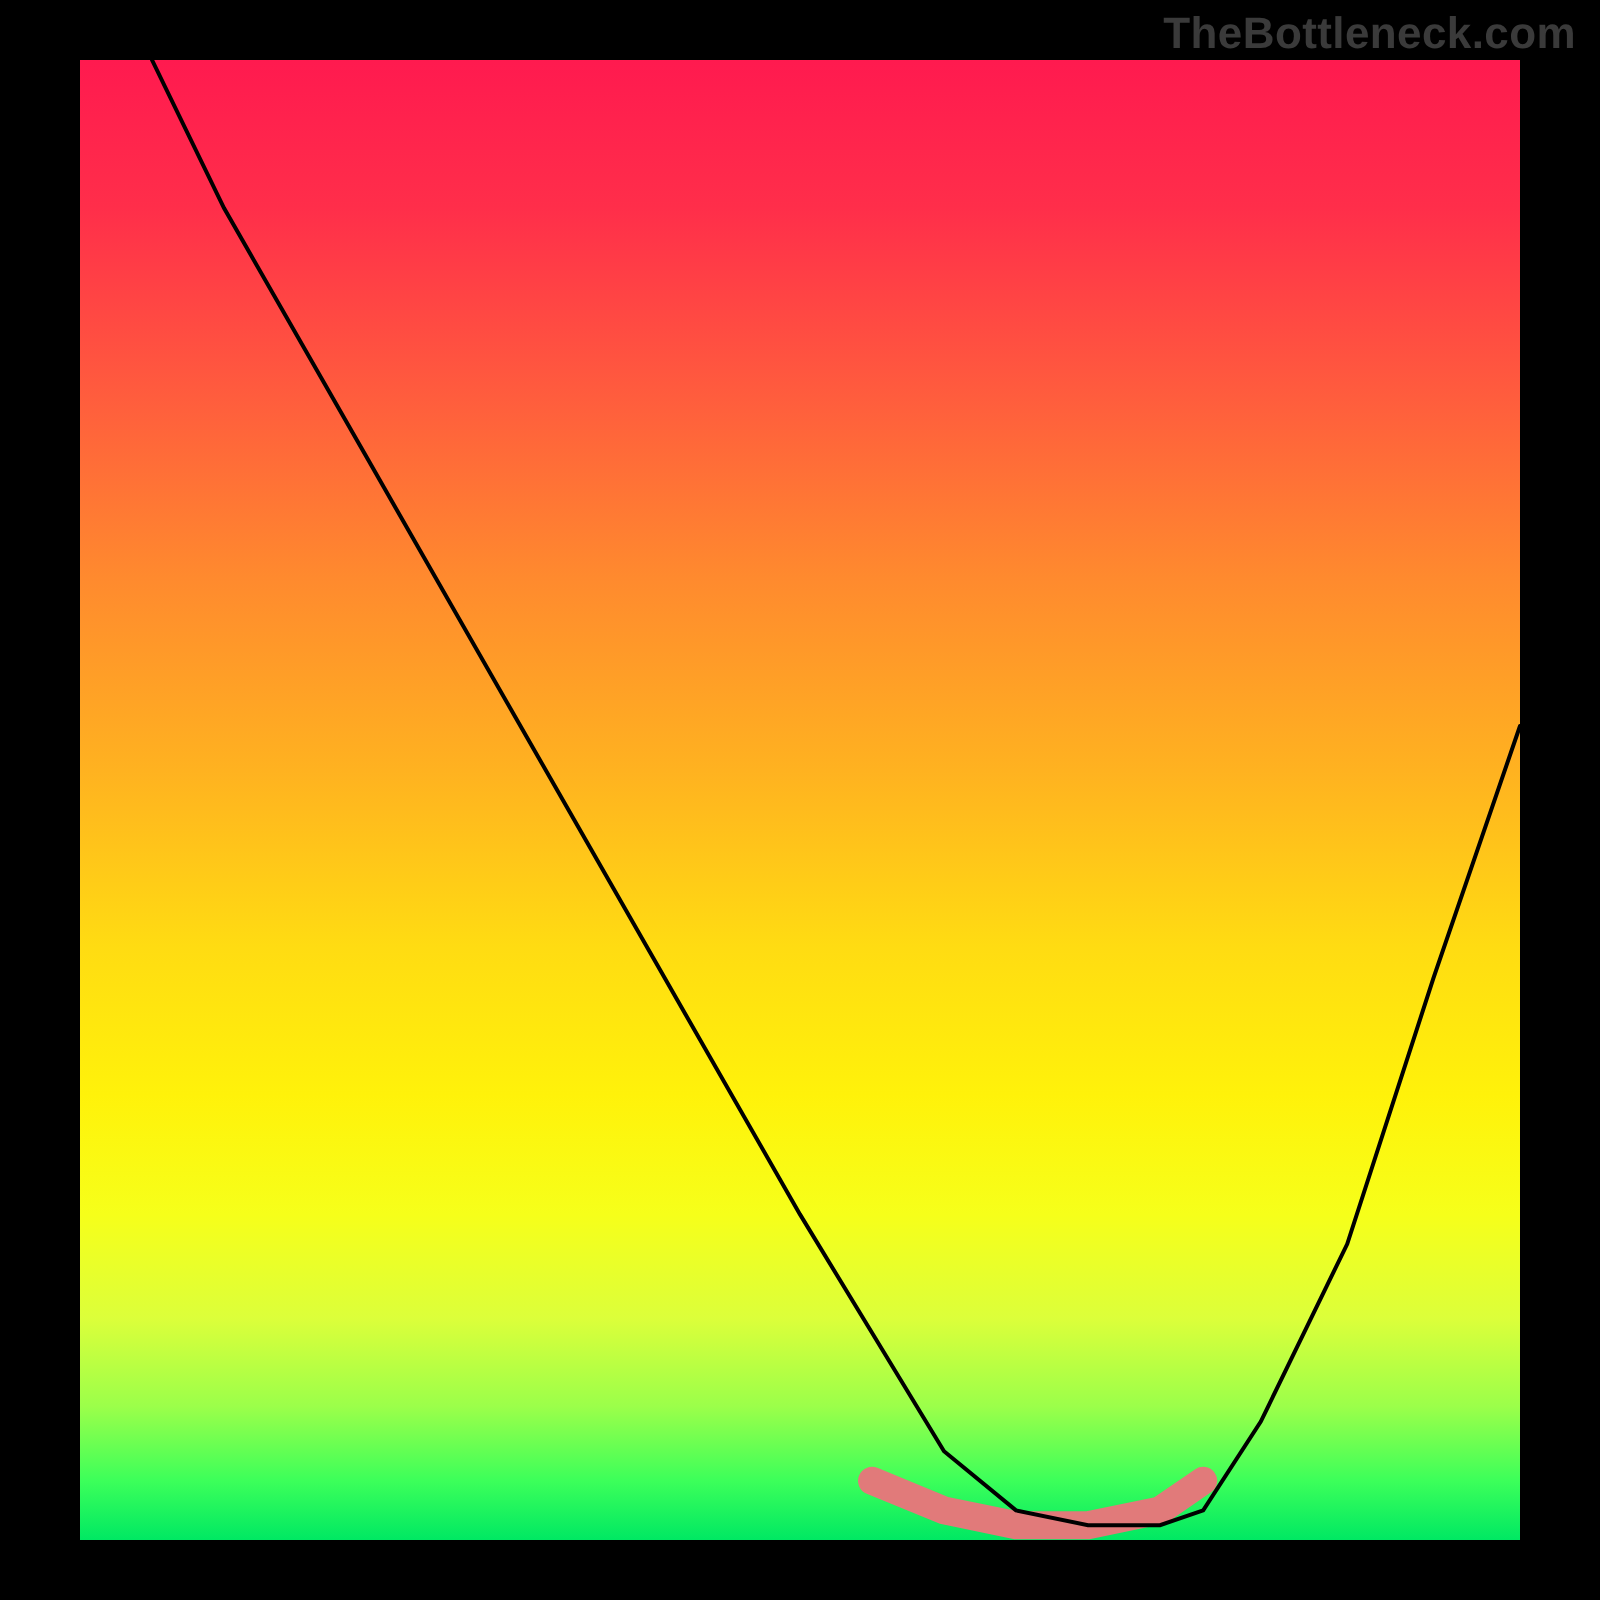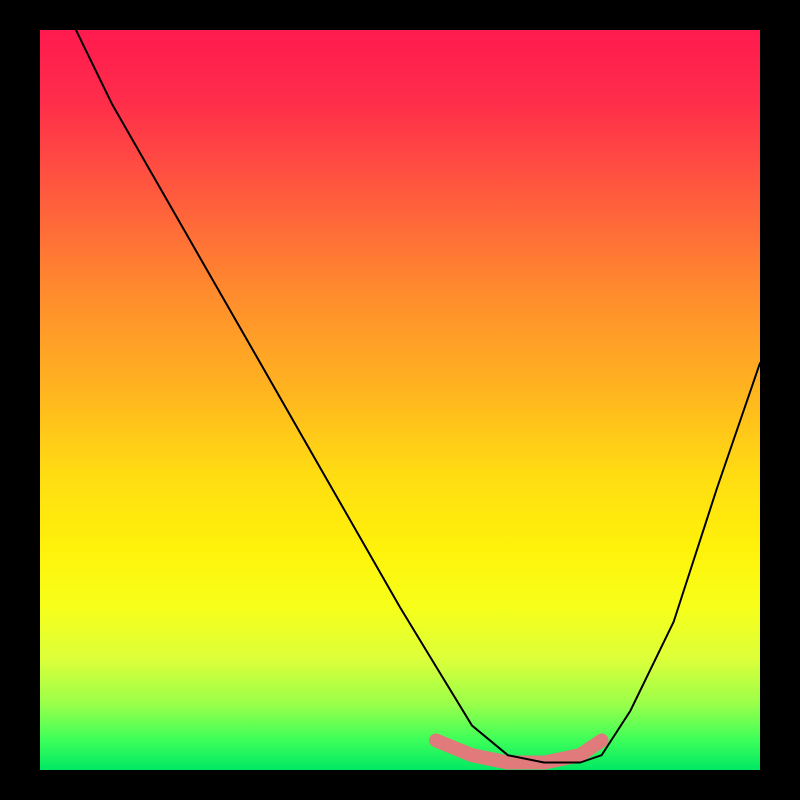--- a/index.html
+++ b/index.html
@@ -71,20 +71,21 @@
     stroke: #e17a7a;
     stroke-width: 14;
     stroke-linecap: round;
     stroke-linejoin: round;
   }
 </style>
 </head>
 <body>
 
 <div class="frame">
+  <div class="watermark">TheBottleneck.com</div>
 
   <div class="plot">
     <div class="gradient"></div>
     <svg class="curve" viewBox="0 0 720 740" preserveAspectRatio="none">
       <path id="marker-path" class="marker" d="M396.0 710.4 L432.0 725.2 L468.0 732.6 L504.0 732.6 L540.0 725.2 L561.6 710.4"></path>
       <path id="main-path" class="main" d="M36.0 0.0 L72.0 74.0 L144.0 199.8 L216.0 325.6 L288.0 451.4 L360.0 577.2 L396.0 636.4 L432.0 695.6 L468.0 725.2 L504.0 732.6 L540.0 732.6 L561.6 725.2 L590.4 680.8 L633.6 592.0 L676.8 458.8 L720.0 333.0"></path>
     </svg>
   </div>
 </div>
 

